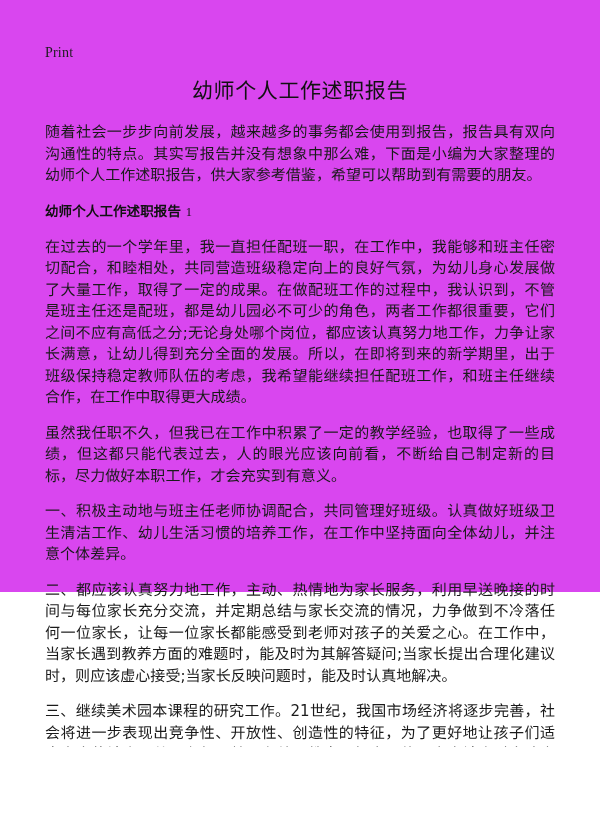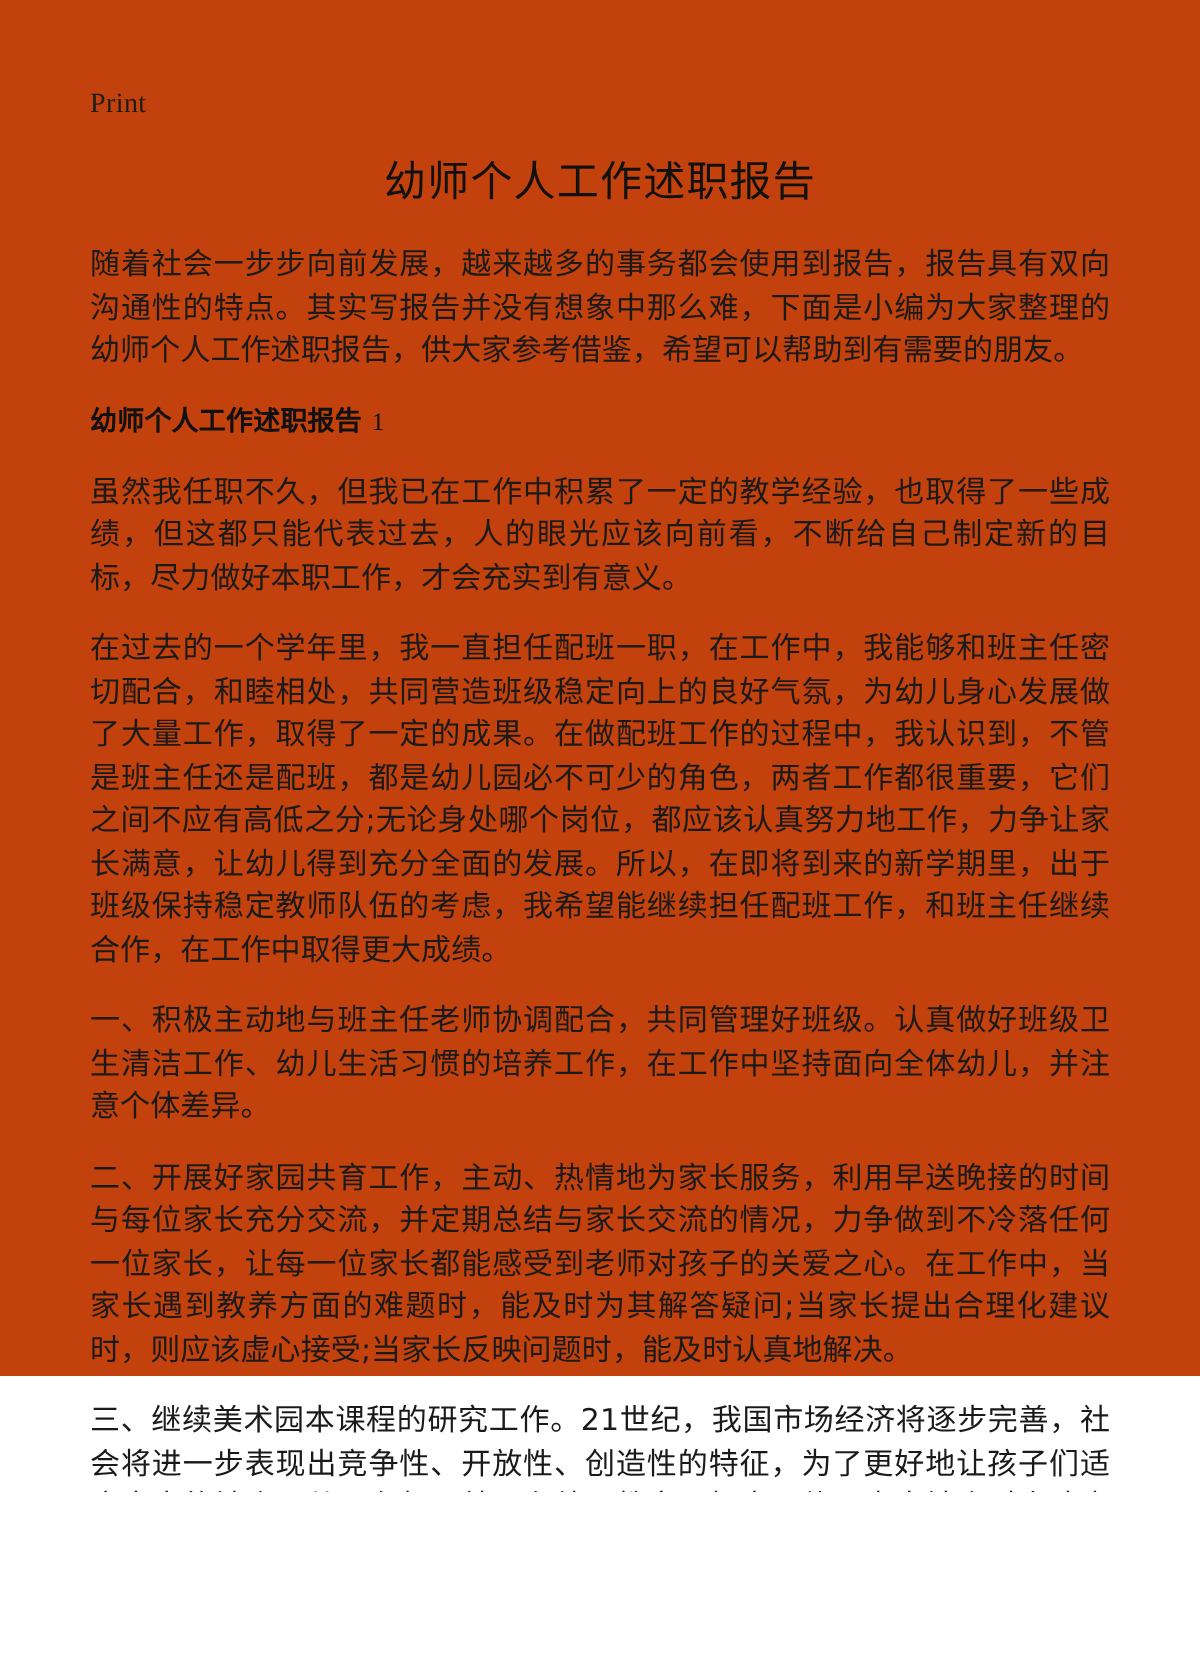--- a/index.html
+++ b/index.html
@@ -11,23 +11,23 @@
     width: 600px;
     height: 828px;
     overflow: hidden;
     font-family: "DejaVu Sans", sans-serif;
     color: #1a1a1a;
     -webkit-font-smoothing: antialiased;
   }
   .page {
     position: relative;
     width: 600px;
-    height: 688px;
+    height: 592px;
     box-sizing: border-box;
-    background: #c2410c;
+    background: #d946ef;
   }
   
   .print-label {
     position: absolute;
     left: 45px;
     top: 45px;
     font-family: "Liberation Serif", serif;
     font-size: 14px;
     line-height: 16px;
     color: #1d1d1d;
@@ -106,20 +106,20 @@
 
 
     <p class="para">随着社会一步步向前发展，越来越多的事务都会使用到报告，报告具有双向沟通性的特点。其实写报告并没有想象中那么难，下面是小编为大家整理的幼师个人工作述职报告，供大家参考借鉴，希望可以帮助到有需要的朋友。</p>
 
     <h2 class="sec-heading">
       <span>幼师个人工作述职报告</span>
       <span class="idx">1</span>
     </h2>
 
 
+    <p class="para">在过去的一个学年里，我一直担任配班一职，在工作中，我能够和班主任密切配合，和睦相处，共同营造班级稳定向上的良好气氛，为幼儿身心发展做了大量工作，取得了一定的成果。在做配班工作的过程中，我认识到，不管是班主任还是配班，都是幼儿园必不可少的角色，两者工作都很重要，它们之间不应有高低之分;无论身处哪个岗位，都应该认真努力地工作，力争让家长满意，让幼儿得到充分全面的发展。所以，在即将到来的新学期里，出于班级保持稳定教师队伍的考虑，我希望能继续担任配班工作，和班主任继续合作，在工作中取得更大成绩。</p>
     <p class="para">虽然我任职不久，但我已在工作中积累了一定的教学经验，也取得了一些成绩，但这都只能代表过去，人的眼光应该向前看，不断给自己制定新的目标，尽力做好本职工作，才会充实到有意义。</p>
-    <p class="para">在过去的一个学年里，我一直担任配班一职，在工作中，我能够和班主任密切配合，和睦相处，共同营造班级稳定向上的良好气氛，为幼儿身心发展做了大量工作，取得了一定的成果。在做配班工作的过程中，我认识到，不管是班主任还是配班，都是幼儿园必不可少的角色，两者工作都很重要，它们之间不应有高低之分;无论身处哪个岗位，都应该认真努力地工作，力争让家长满意，让幼儿得到充分全面的发展。所以，在即将到来的新学期里，出于班级保持稳定教师队伍的考虑，我希望能继续担任配班工作，和班主任继续合作，在工作中取得更大成绩。</p>
     <p class="para">一、积极主动地与班主任老师协调配合，共同管理好班级。认真做好班级卫生清洁工作、幼儿生活习惯的培养工作，在工作中坚持面向全体幼儿，并注意个体差异。</p>
-    <p class="para">二、开展好家园共育工作，主动、热情地为家长服务，利用早送晚接的时间与每位家长充分交流，并定期总结与家长交流的情况，力争做到不冷落任何一位家长，让每一位家长都能感受到老师对孩子的关爱之心。在工作中，当家长遇到教养方面的难题时，能及时为其解答疑问;当家长提出合理化建议时，则应该虚心接受;当家长反映问题时，能及时认真地解决。</p>
+    <p class="para">二、都应该认真努力地工作，主动、热情地为家长服务，利用早送晚接的时间与每位家长充分交流，并定期总结与家长交流的情况，力争做到不冷落任何一位家长，让每一位家长都能感受到老师对孩子的关爱之心。在工作中，当家长遇到教养方面的难题时，能及时为其解答疑问;当家长提出合理化建议时，则应该虚心接受;当家长反映问题时，能及时认真地解决。</p>
     <p class="para clip-last">三、继续美术园本课程的研究工作。21世纪，我国市场经济将逐步完善，社会将进一步表现出竞争性、开放性、创造性的特征，为了更好地让孩子们适应未来的社会，从现在起，就要在幼儿教育目标中，体现未来社会对人才素质的要求，培养孩子们的竞争意识、开放的思维习惯，重视幼儿创造力的开发，我们的美术科研课题《</p>
 
   </div>
 </div>
 
 </body></html>

